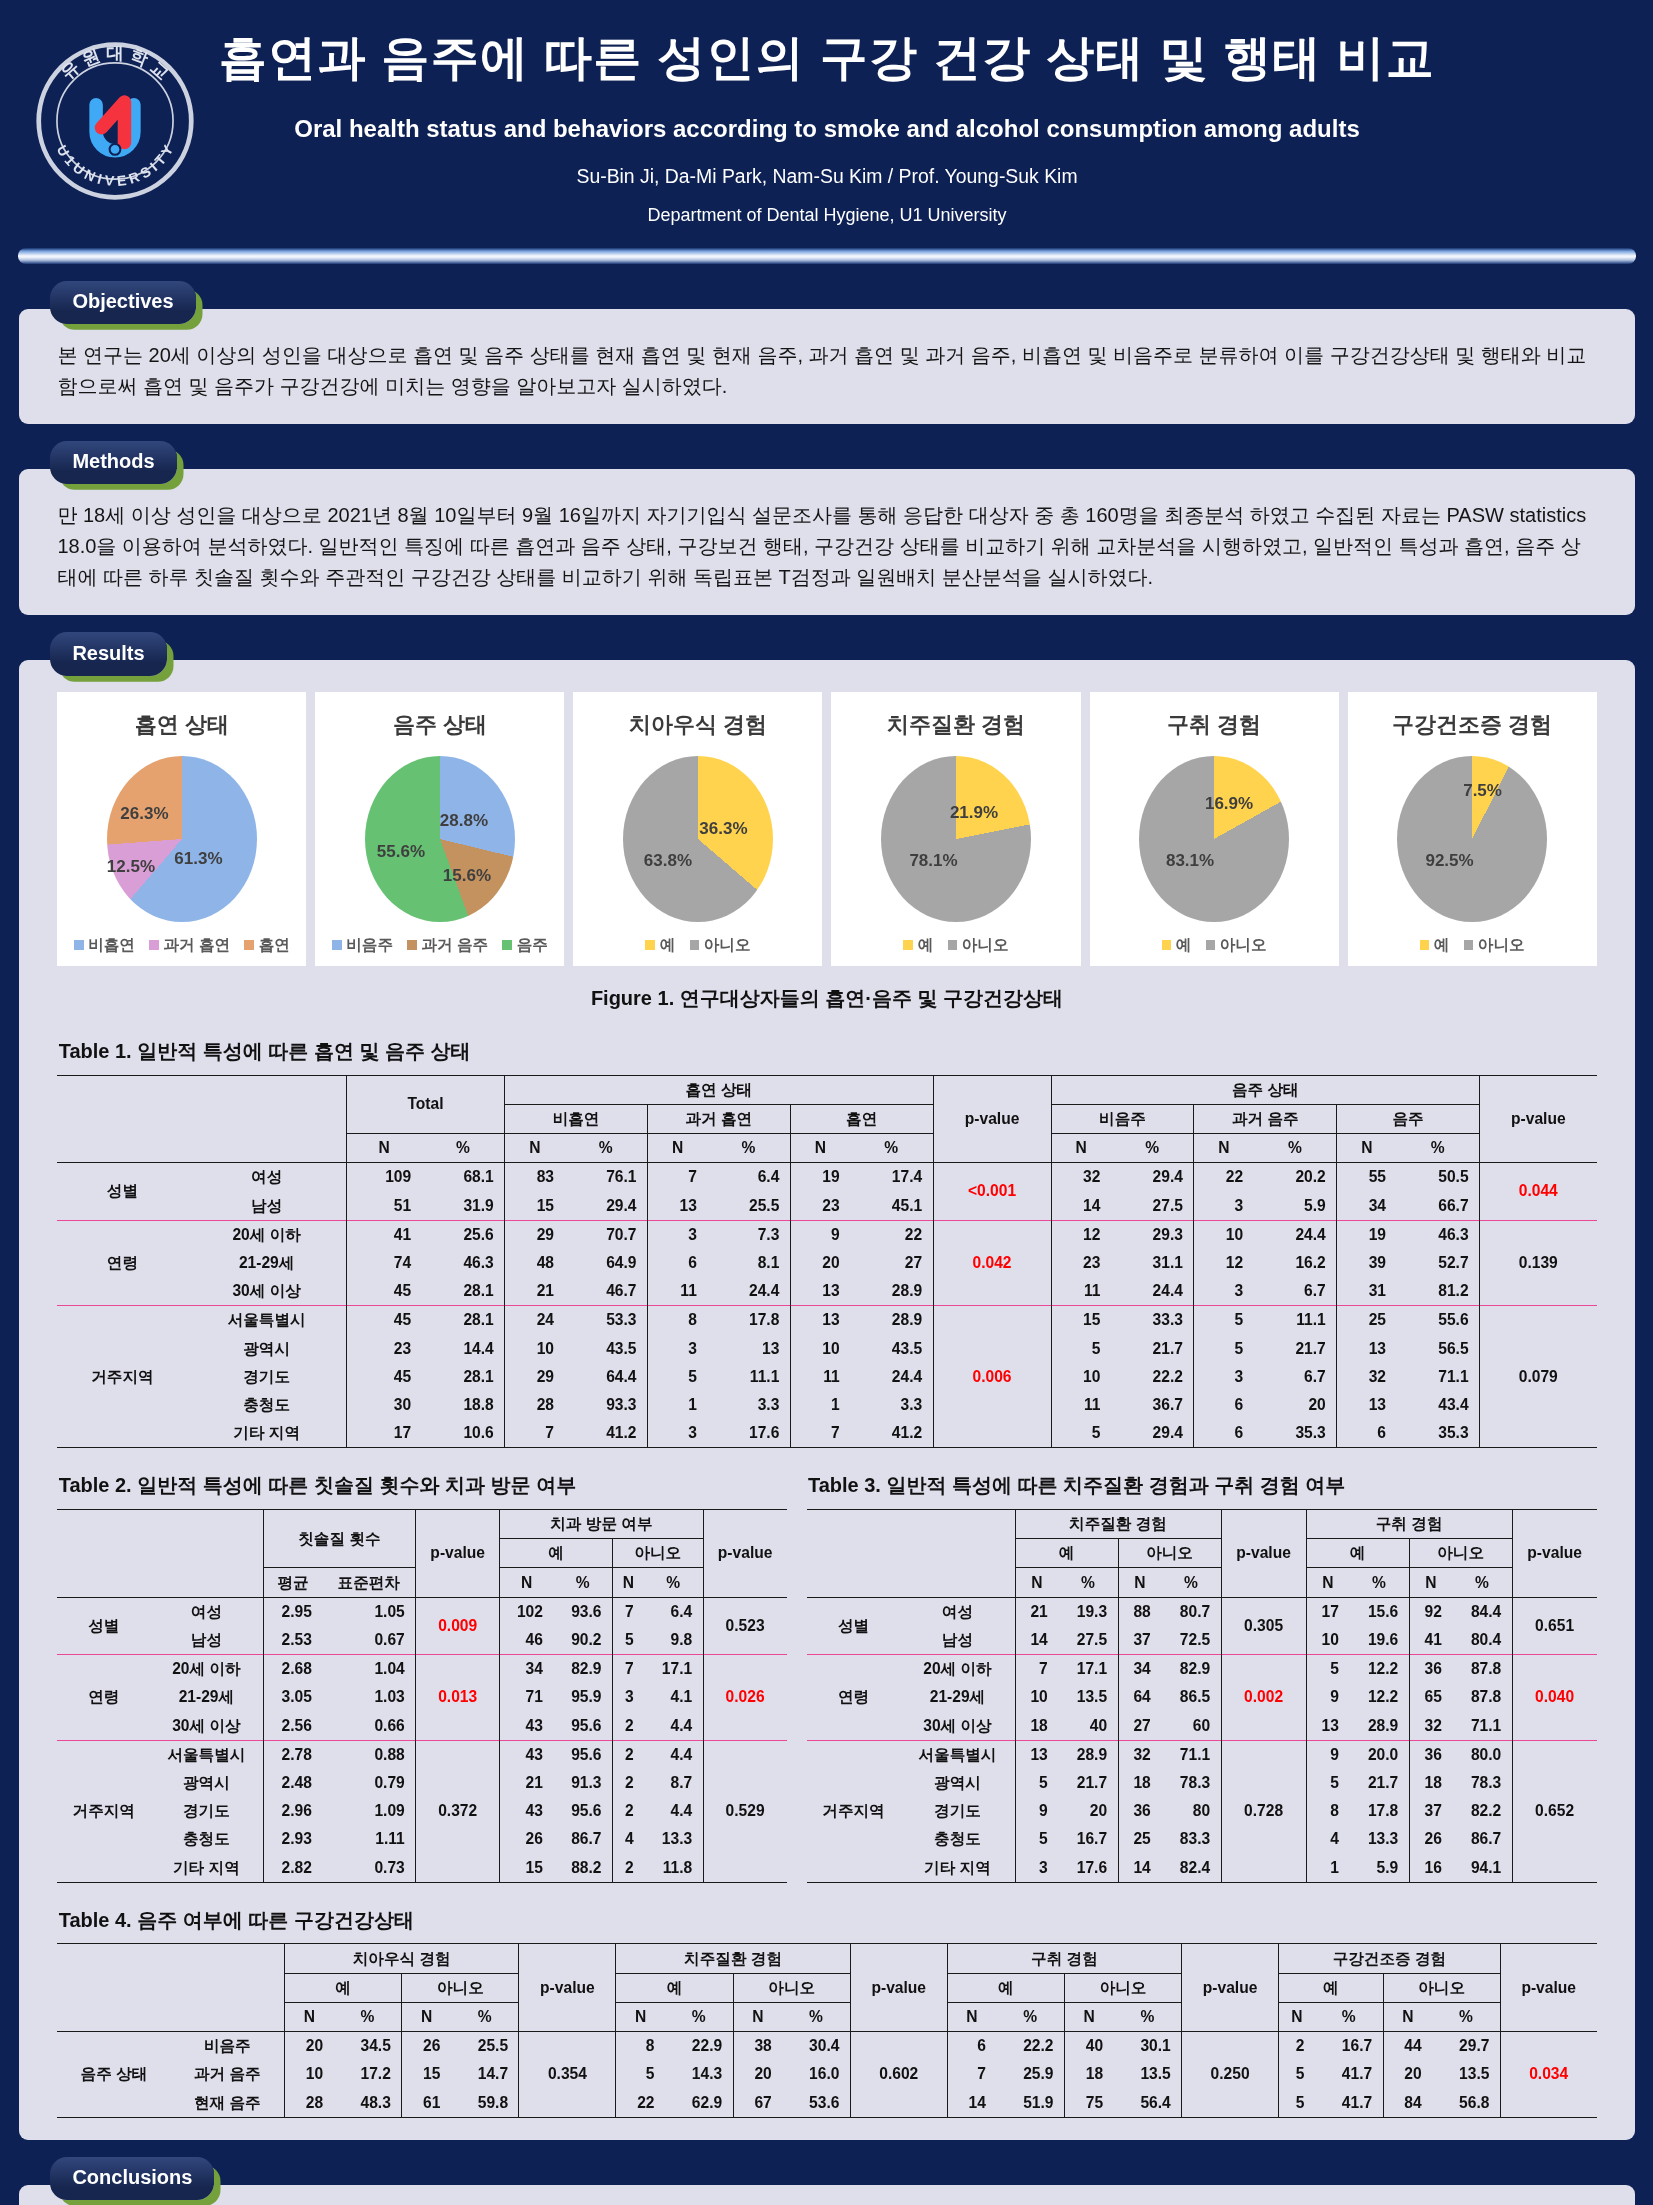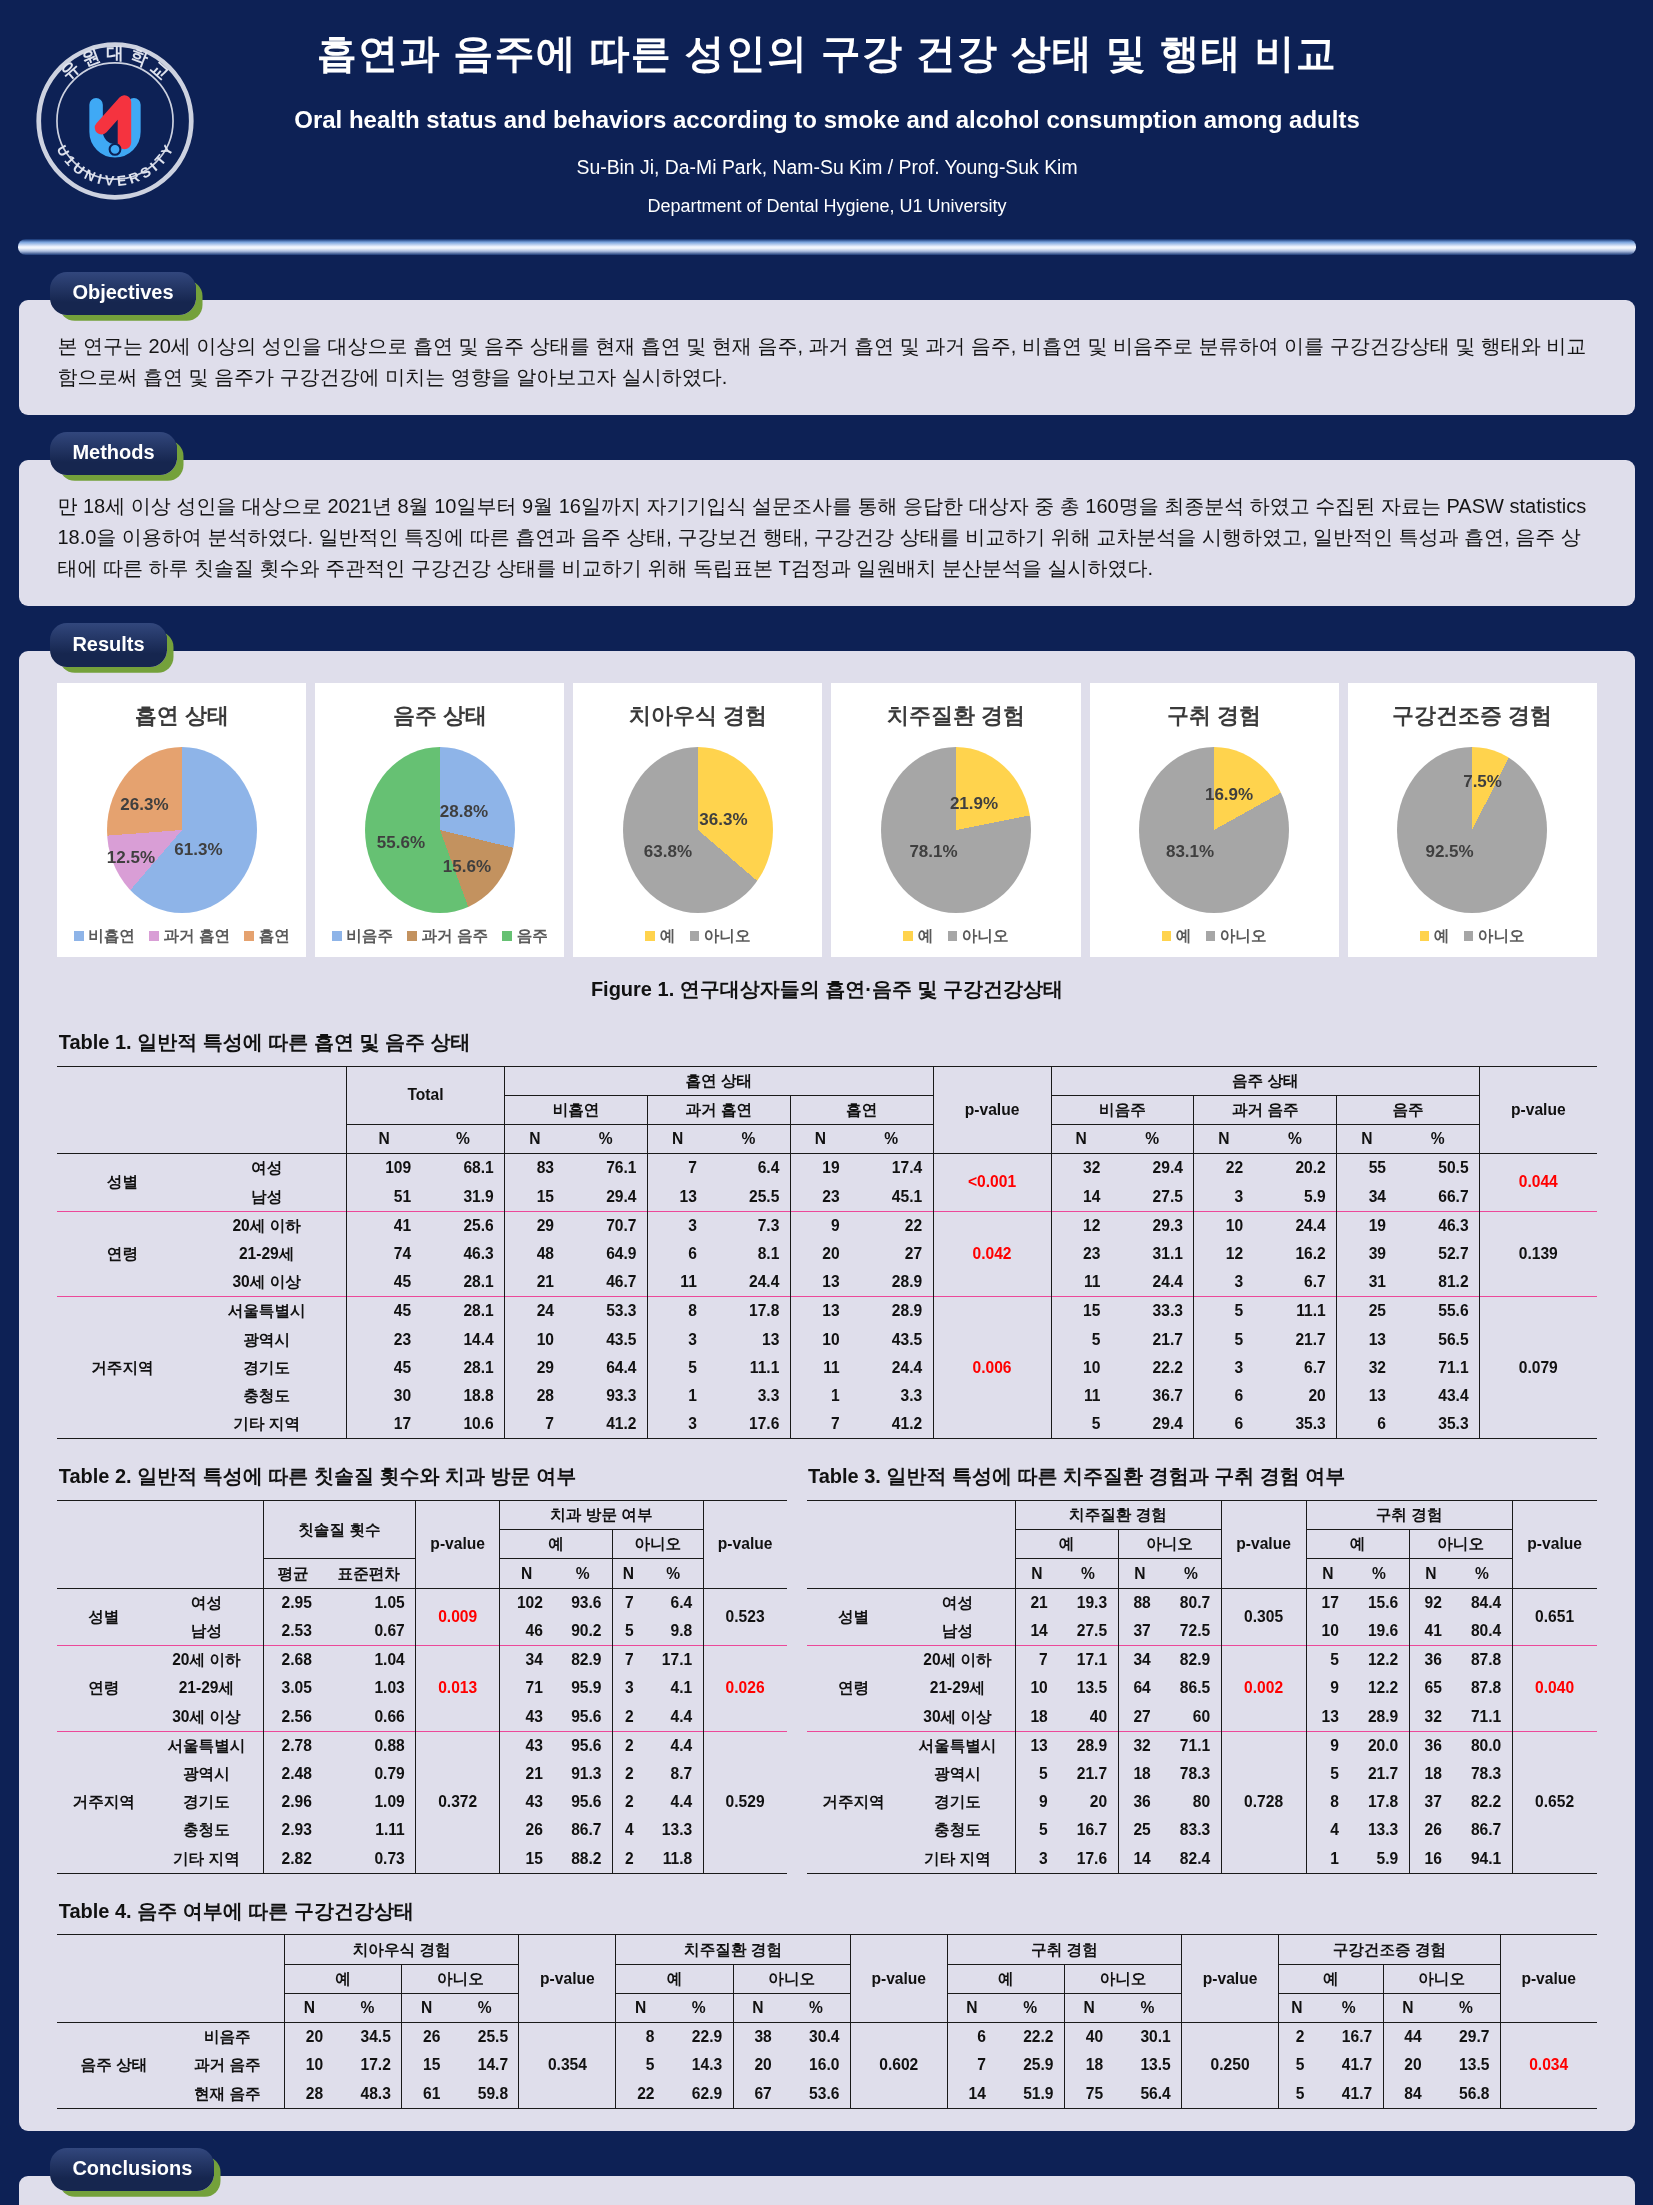--- a/index.html
+++ b/index.html
@@ -1,20 +1,20 @@
 <!DOCTYPE html>
 <html style="font-size:10.4px"><head>
 <meta charset="utf-8">
 <style>
   html,body{margin:0;padding:0;background:#0d2155;}
   .poster{position:relative;width:1654px;min-height:2205px;background:#0d2155;
           font-family:"Liberation Sans","DejaVu Sans",sans-serif;overflow:hidden;}
   
   .header{position:relative;padding:26px 13px 6.5px;text-align:center;color:#fff;}
-  .title-ko{font-size:40px;font-weight:bold;letter-spacing:1.3px;}
+  .title-ko{font-size:48px;font-weight:bold;letter-spacing:1.3px;}
   .title-en{font-size:24px;font-weight:bold;margin-top:25px;}
   .authors{font-size:19.4px;margin-top:22px;}
   .dept{font-size:18px;margin-top:17px;padding-bottom:11.7px;}
   .emblem{position:absolute;left:34px;top:40px;}
   .divider{height:15.6px;margin:3.9px 18px 0;border-radius:7.8px;
     background:linear-gradient(180deg,#12306e 0%,#7aa3dd 20%,#e8eefb 46%,#f5f8fd 56%,#aebfdf 76%,#1c3a78 100%);}
   
   .section{margin:17px 19.4px 0;}
   .sec-tab{display:inline-block;position:relative;z-index:2;margin-left:31px;
     background:linear-gradient(180deg,#32477d 0%,#16264f 70%);color:#fff;

